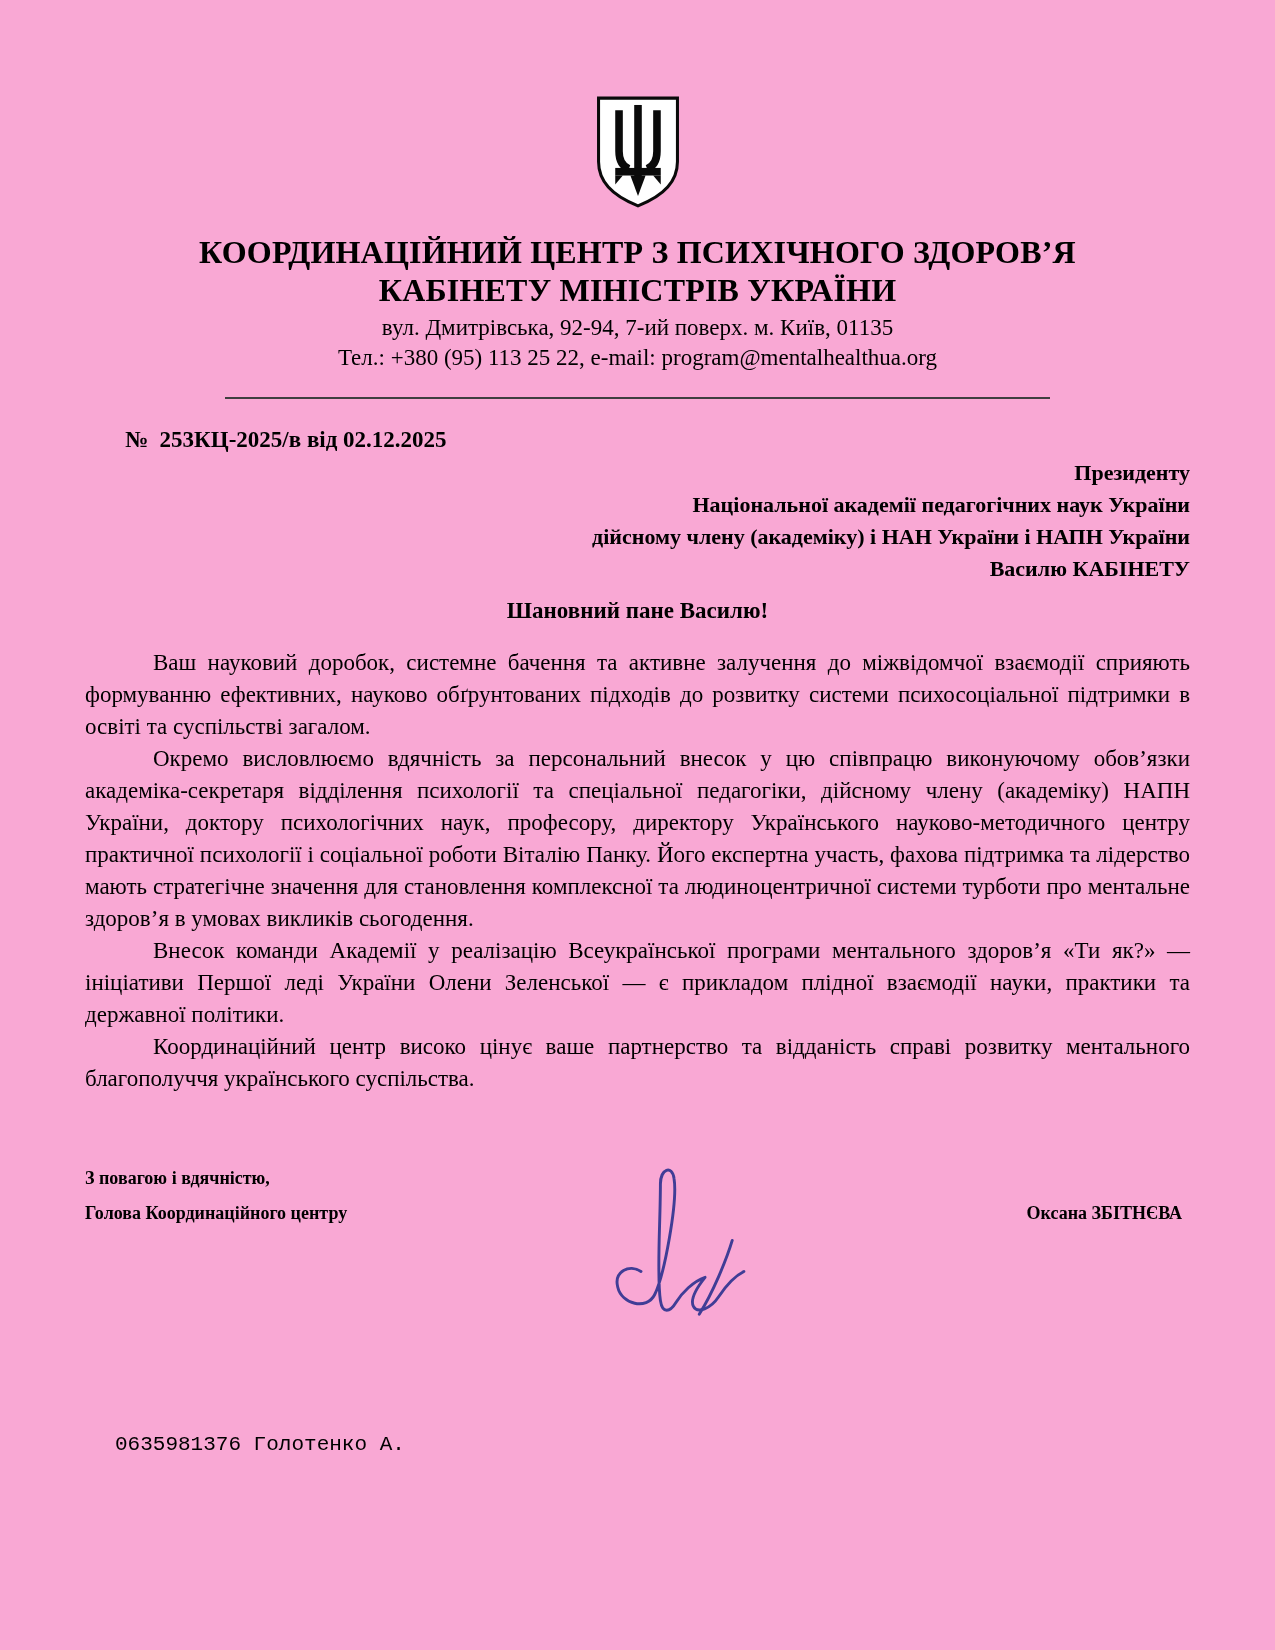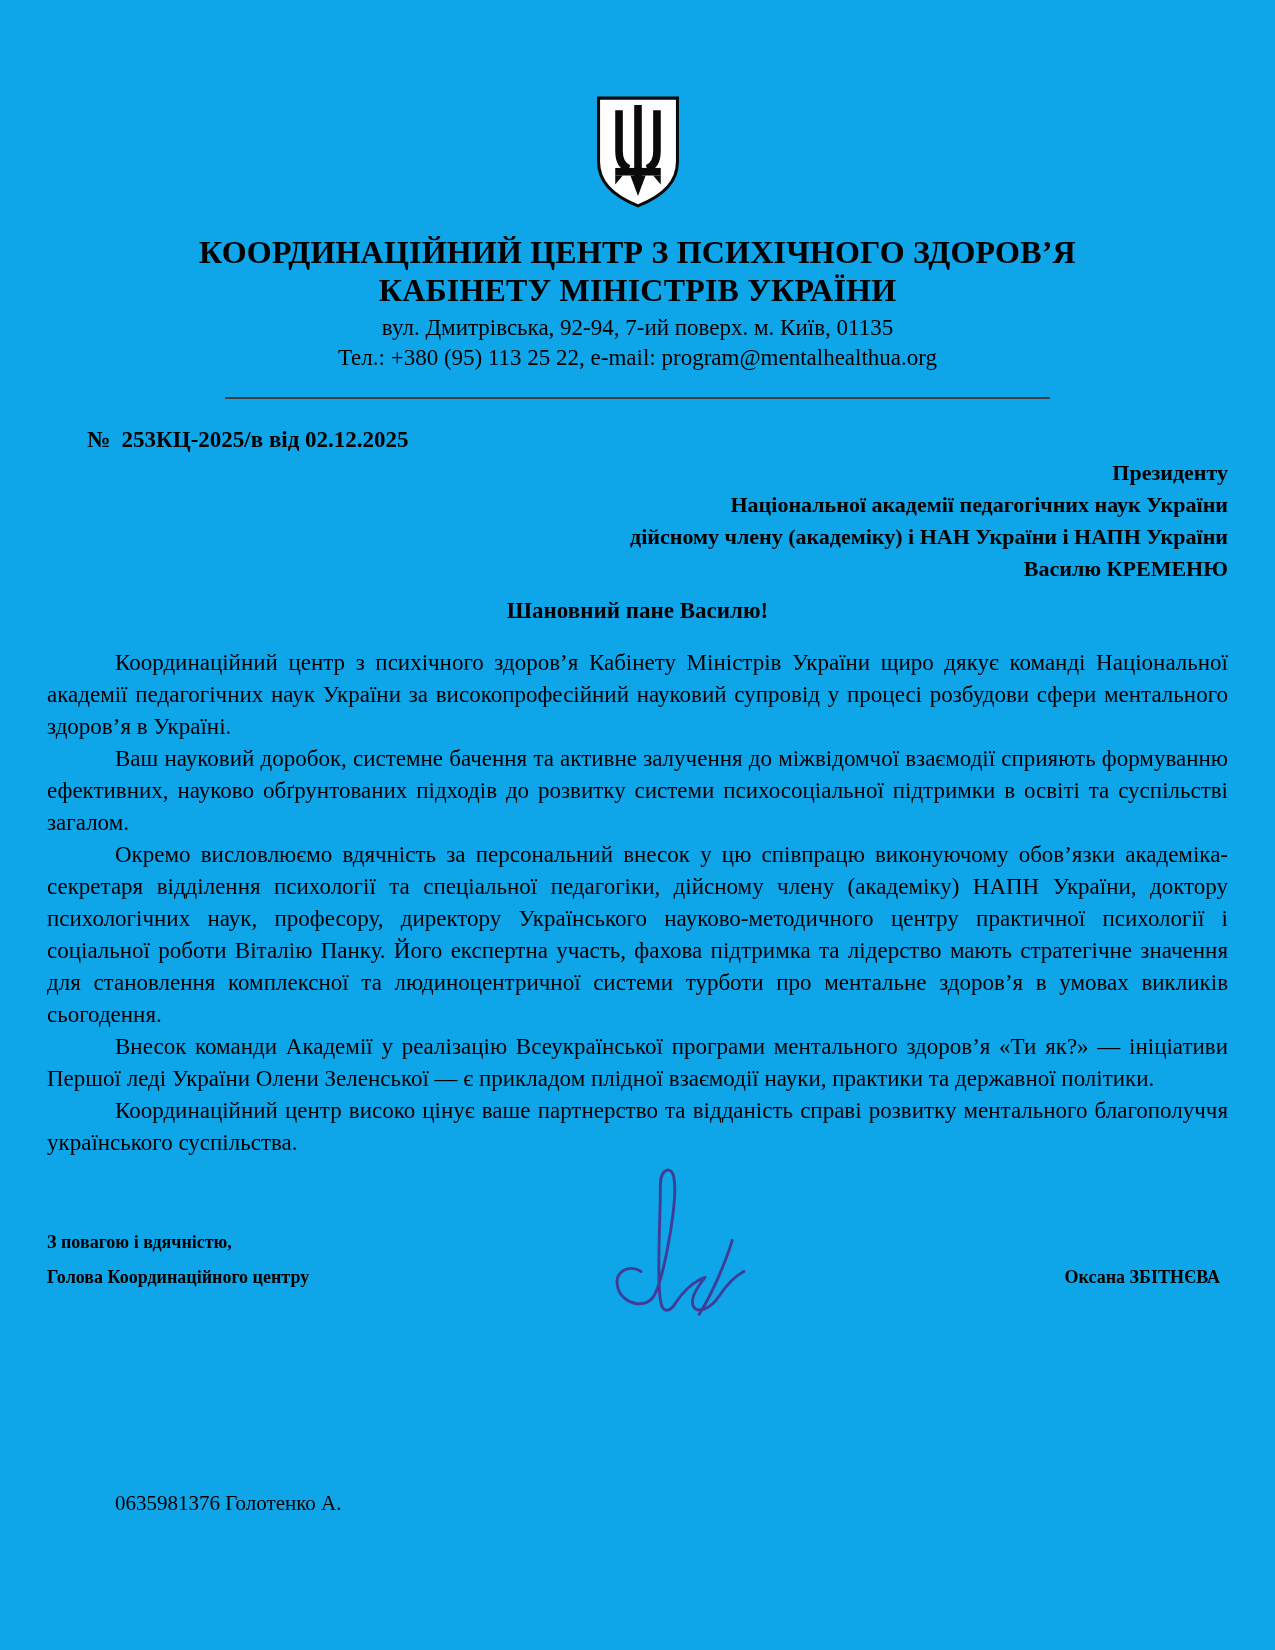--- a/index.html
+++ b/index.html
@@ -5,23 +5,23 @@
   * { box-sizing: border-box; }
   html, body { margin: 0; padding: 0; background: #ffffff; }
   body {
     width: 1275px; height: 1650px;
     font-family: "Liberation Serif", "DejaVu Serif", serif;
     color: #000;
   }
   .page {
     position: relative;
     width: 1275px; height: 1650px;
-    padding: 0 47px;
+    padding: 0 85px;
     overflow: hidden;
-    background: #0ea5e9;
+    background: #f9a8d4;
   }
   .emblem-wrap { margin-top: 95px; text-align: center; height: 126px; }
   .emblem-wrap svg { width: 88px; height: 114px; }
   .org-name {
     margin-top: 12px;
     text-align: center;
     font-weight: bold;
     font-size: 32px;
     line-height: 38px;
     letter-spacing: 0.2px;
@@ -78,23 +78,24 @@
     line-height: 35px;
   }
   .closing .signer { padding-right: 8px; }
   .signature-svg {
     position: absolute;
     left: 608px; top: 1156px;
     width: 165px; height: 196px;
   }
   .footer {
     position: absolute;
-    left: 115px; top: 1490px;
+    left: 115px; top: 1432px;
     font-size: 21px;
     line-height: 26px;
+    font-family: Liberation Mono, monospace;
   }
 </style>
 </head>
 <body>
 
 <div class="page">
 
   <div class="emblem-wrap">
     <svg viewBox="0 0 116 150">
       <path d="M6 4 H110 V88 Q110 126 58 146 Q6 126 6 88 Z" fill="#ffffff" stroke="#0a0a0a" stroke-width="4"></path>
@@ -119,27 +120,26 @@
   <div class="addr">Тел.: +380 (95) 113 25 22, e-mail: program@mentalhealthua.org</div>
 
   <div class="divider"></div>
 
   <div class="ref">№  253КЦ-2025/в від 02.12.2025</div>
 
   <div class="addressee">
     <div>Президенту</div>
     <div>Національної академії педагогічних наук України</div>
     <div>дійсному члену (академіку) і НАН України і НАПН України</div>
-    <div>Василю КРЕМЕНЮ</div>
+    <div>Василю КАБІНЕТУ</div>
   </div>
 
   <div class="salutation">Шановний пане Василю!</div>
 
   <div class="body-text">
-    <p>Координаційний центр з психічного здоров’я Кабінету Міністрів України щиро дякує команді Національної академії педагогічних наук України за високопрофесійний науковий супровід у процесі розбудови сфери ментального здоров’я в Україні.</p>
     <p>Ваш науковий доробок, системне бачення та активне залучення до міжвідомчої взаємодії сприяють формуванню ефективних, науково обґрунтованих підходів до розвитку системи психосоціальної підтримки в освіті та суспільстві загалом.</p>
     <p>Окремо висловлюємо вдячність за персональний внесок у цю співпрацю виконуючому обов’язки академіка-секретаря відділення психології та спеціальної педагогіки, дійсному члену (академіку) НАПН України, доктору психологічних наук, професору, директору Українського науково-методичного центру практичної психології і соціальної роботи Віталію Панку. Його експертна участь, фахова підтримка та лідерство мають стратегічне значення для становлення комплексної та людиноцентричної системи турботи про ментальне здоров’я в умовах викликів сьогодення.</p>
     <p>Внесок команди Академії у реалізацію Всеукраїнської програми ментального здоров’я «Ти як?» — ініціативи Першої леді України Олени Зеленської — є прикладом плідної взаємодії науки, практики та державної політики.</p>
     <p>Координаційний центр високо цінує ваше партнерство та відданість справі розвитку ментального благополуччя українського суспільства.</p>
   </div>
 
   <div class="closing">
     <div class="closing-left">
       <div>З повагою і вдячністю,</div>
       <div>Голова Координаційного центру</div>

